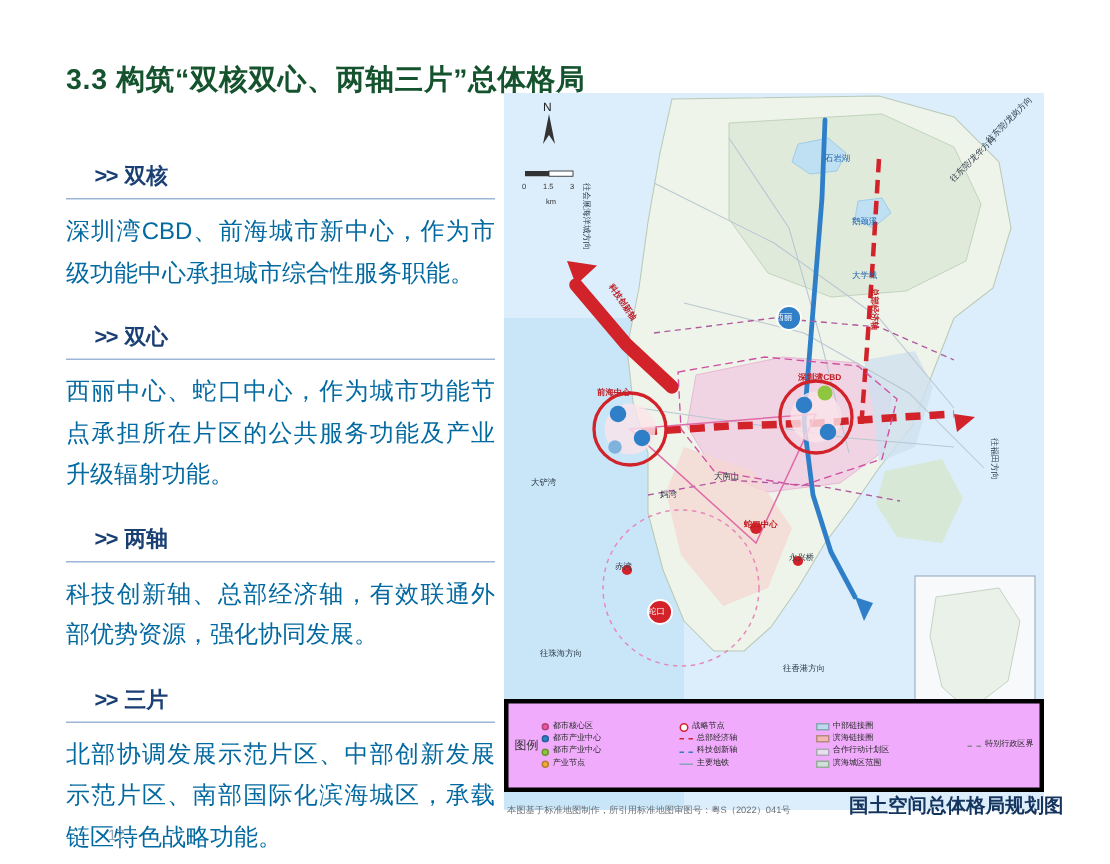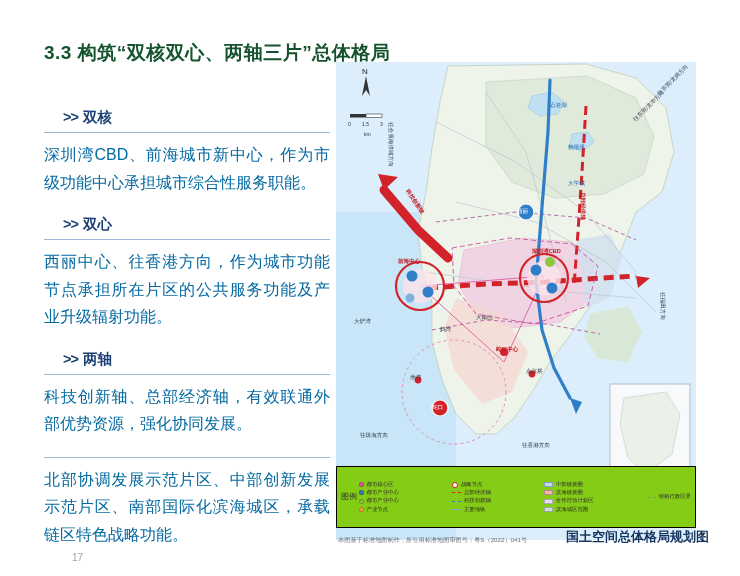--- a/index.html
+++ b/index.html
@@ -103,22 +103,22 @@
     color: #6b6f75;
     white-space: nowrap;
   }
   
   .legend {
     position: absolute;
     left: 336px;
     top: 466px;
     width: 360px;
     height: 62px;
-    background: #84cc16;
-    border: 1px solid #000000;
+    background: #f0abfc;
+    border: 3px solid #000000;
     box-sizing: border-box;
     display: flex;
     align-items: center;
     padding: 3px 4px;
   }
   .legend-title {
     width: 16px;
     font-size: 8px;
     color: #333;
     line-height: 1.25;
@@ -182,32 +182,35 @@
       </div>
       <div class="blk-rule"></div>
       <div class="blk-body">深圳湾CBD、前海城市新中心，作为市级功能中心承担城市综合性服务职能。</div>
     </div>
 
     <div class="blk">
       <div class="blk-head">
         <span class="chev">&gt;&gt;</span><span>双心</span>
       </div>
       <div class="blk-rule"></div>
-      <div class="blk-body">西丽中心、往香港方向，作为城市功能节点承担所在片区的公共服务功能及产业升级辐射功能。</div>
+      <div class="blk-body">西丽中心、蛇口中心，作为城市功能节点承担所在片区的公共服务功能及产业升级辐射功能。</div>
     </div>
 
     <div class="blk">
       <div class="blk-head">
         <span class="chev">&gt;&gt;</span><span>两轴</span>
       </div>
       <div class="blk-rule"></div>
       <div class="blk-body">科技创新轴、总部经济轴，有效联通外部优势资源，强化协同发展。</div>
     </div>
 
     <div class="blk">
+      <div class="blk-head">
+        <span class="chev">&gt;&gt;</span><span>三片</span>
+      </div>
       <div class="blk-rule"></div>
       <div class="blk-body">北部协调发展示范片区、中部创新发展示范片区、南部国际化滨海城区，承载链区特色战略功能。</div>
     </div>
 
   </div>
 
   <div class="page-num">17</div>
 
   <div class="map">
     <svg class="map-canvas" viewBox="0 0 360 478">

